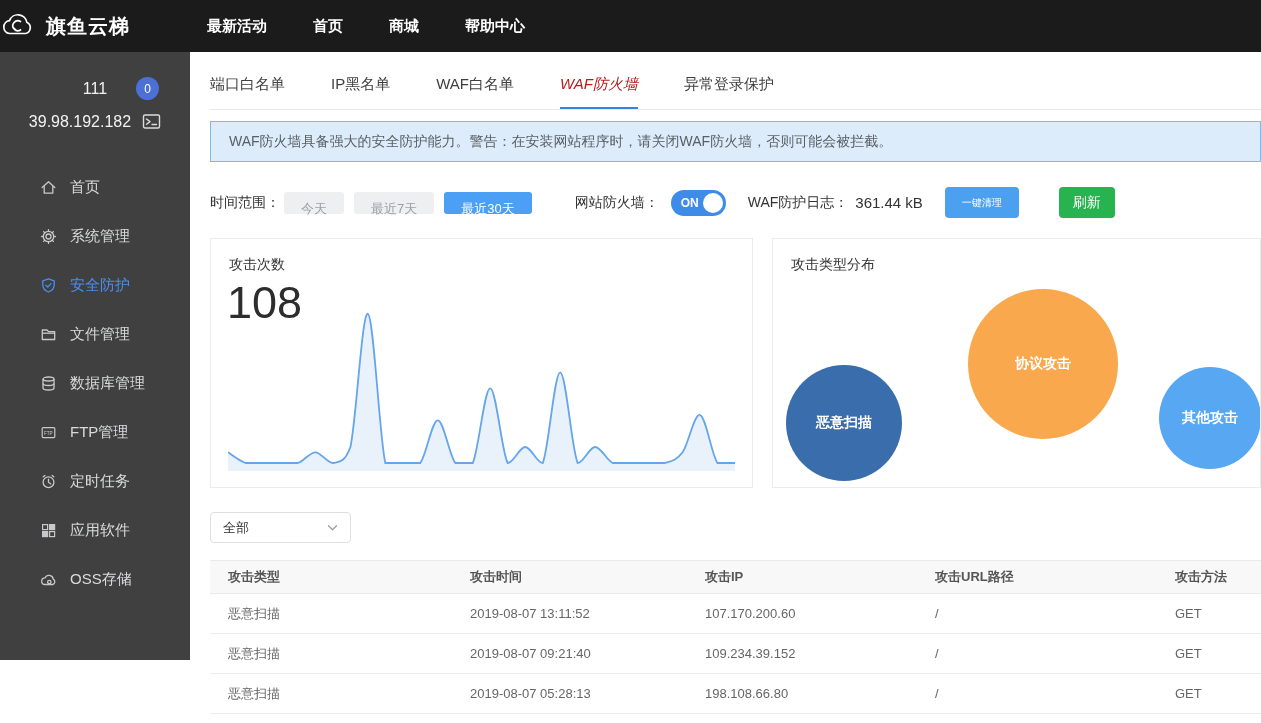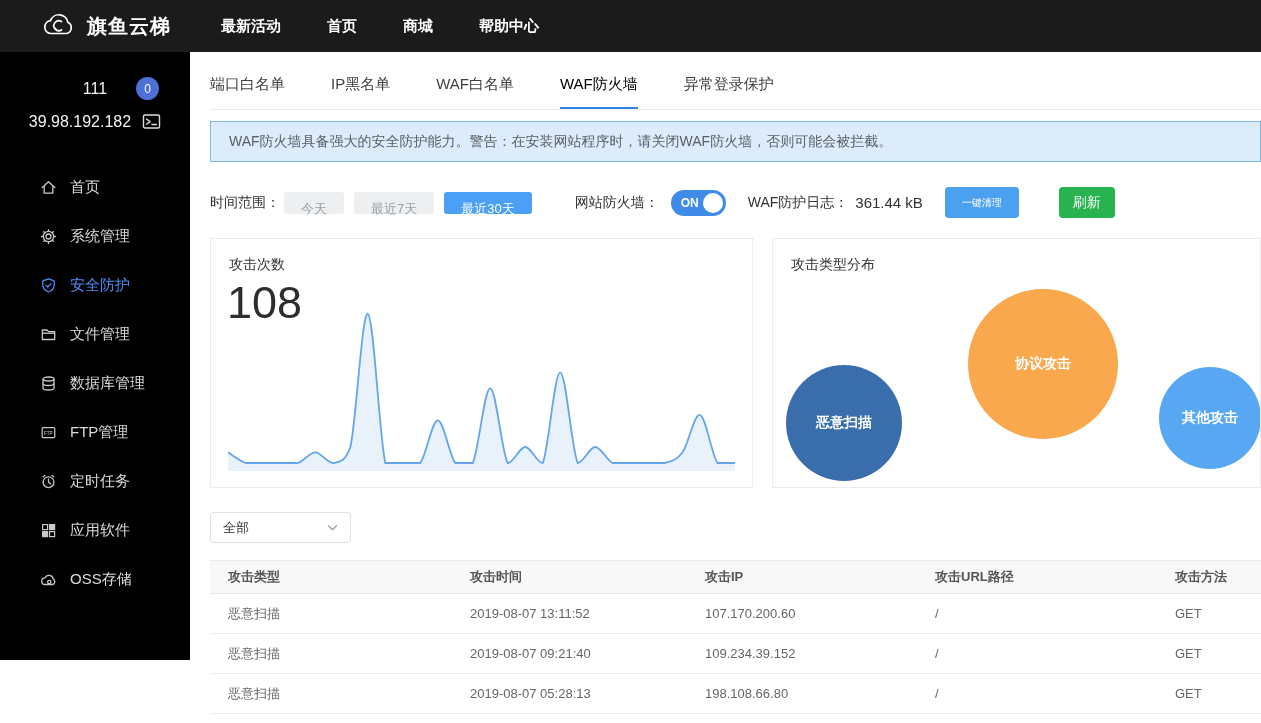--- a/index.html
+++ b/index.html
@@ -2,47 +2,47 @@
 <html><head>
 <meta charset="utf-8">
 <style>
   * { box-sizing: border-box; margin: 0; padding: 0; }
   html,body { width:1261px; height:723px; overflow:hidden; background:#fff;
     font-family:"Liberation Sans","DejaVu Sans",sans-serif; }
 
   
   .topnav { position:absolute; left:0; top:0; width:1261px; height:52px;
     background:#1b1b1b; display:flex; align-items:center; z-index:5; }
-  .brand { display:flex; align-items:center; gap:10px; padding-left:27px; width:190px;margin-left:14px; }
+  .brand { display:flex; align-items:center; gap:10px; width:190px; }
   .brand-name { color:#fff; font-size:20px; font-weight:bold; letter-spacing:1px; }
   .topnav-items { display:flex; gap:46px; padding-left:17px; }
   .topnav-item { color:#fff; font-size:15px; font-weight:bold; cursor:pointer; }
 
   
   .sidebar { position:absolute; left:0; top:52px; width:190px; height:608px;
-    background:#000000; }
+    background:#404040; }
   .server-row { margin-top:28px; display:flex; align-items:center; justify-content:center; position:relative; }
   .server-name { color:#f2f2f2; font-size:16px; }
   .badge { position:absolute; right:31px; top:-3px; width:23px; height:23px; border-radius:50%;
     background:#4d70d6; color:#fff; font-size:12px; display:flex; align-items:center; justify-content:center; }
   .ip-row { margin-top:15px; display:flex; align-items:flex-start; justify-content:center; gap:11px; }
   .server-ip { color:#f2f2f2; font-size:16px; }
   .side-menu { margin-top:29px; }
   .side-item { height:49px; display:flex; align-items:center; padding-left:40px; gap:13px; cursor:pointer; }
   .side-item .icon { color:#c7c9cb; display:flex; }
   .side-item .lbl { color:#d9dadb; font-size:15px; }
   .side-item.active .icon { color:#4a8cf2; }
   .side-item.active .lbl { color:#4a8cf2; }
 
   
   .main { position:absolute; left:190px; top:52px; width:1071px; height:671px; background:#fff; }
 
   .tabs { margin:23px 0 0 20px; display:flex; gap:46px; border-bottom:1px solid #e7e9eb; }
   .tab { font-size:15px; color:#3f3f3f; padding-bottom:13px; cursor:pointer; border-bottom:2px solid transparent; }
-  .tab.active { color:#000000; border-bottom-color:#3286e2; }
+  .tab.active { color:#b91c1c; border-bottom-color:#3286e2;font-style:italic; }
 
   .banner { margin:11px 0 0 20px; height:41px; background:#dcecfa; border:1px solid #7eb9ec;
     display:flex; align-items:center; padding-left:18px; }
   .banner-text { font-size:14px; color:#5a5f66; }
 
   .controls { margin:25px 0 0 20px; display:flex; align-items:center; }
   .ctl-label { font-size:14px; color:#333; }
   .range-btn { height:22px; padding:8px 17px; margin-left:10px; border:none; border-radius:3px;
     background:#edeff1; color:#9aa0a6; font-size:13px; cursor:pointer;
     font-family:"Liberation Sans","DejaVu Sans",sans-serif; }

